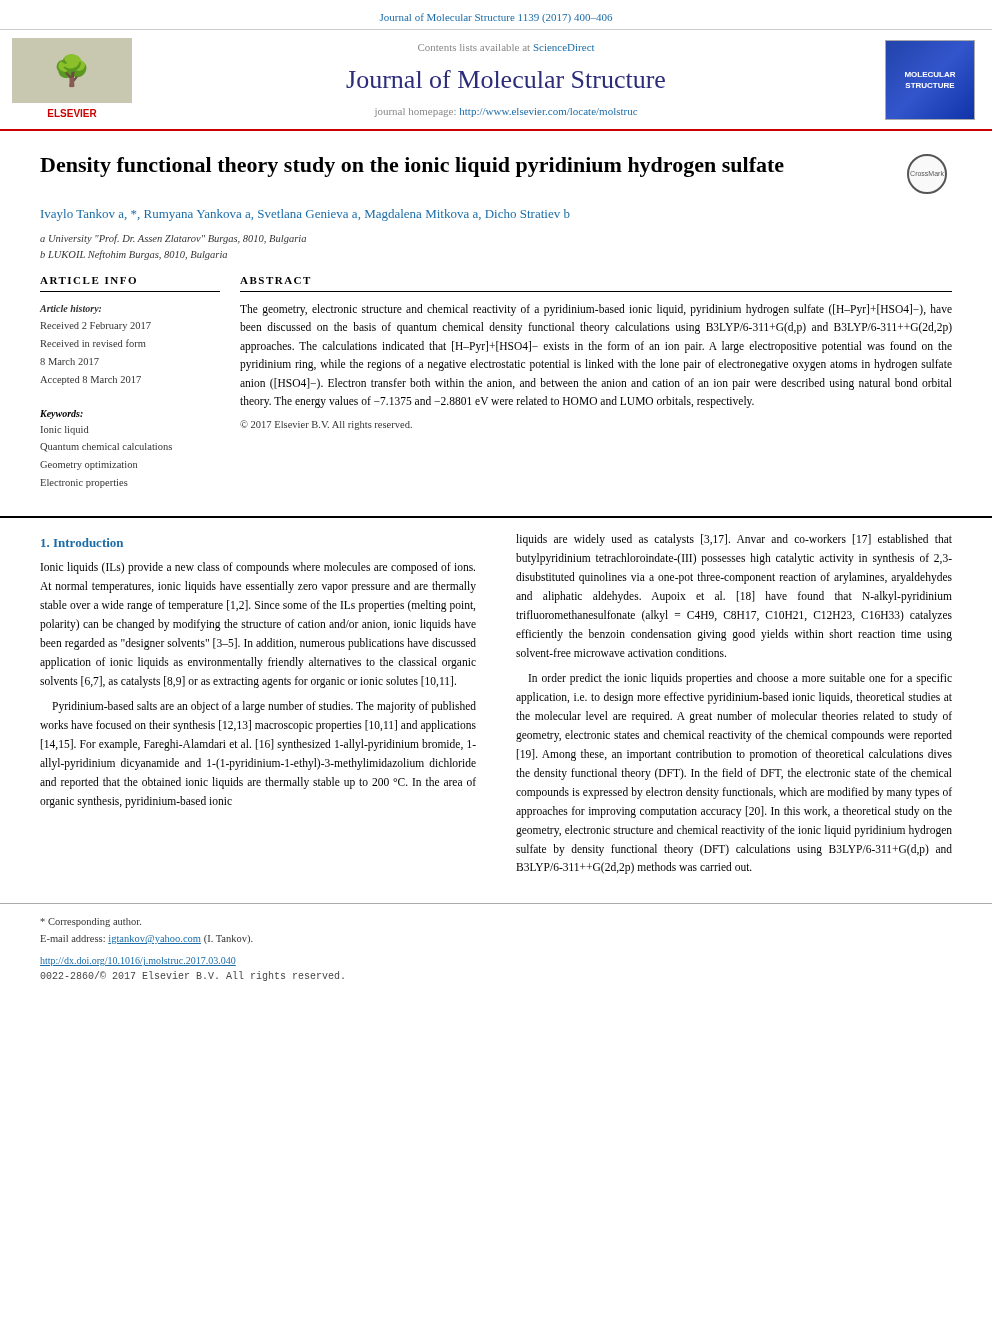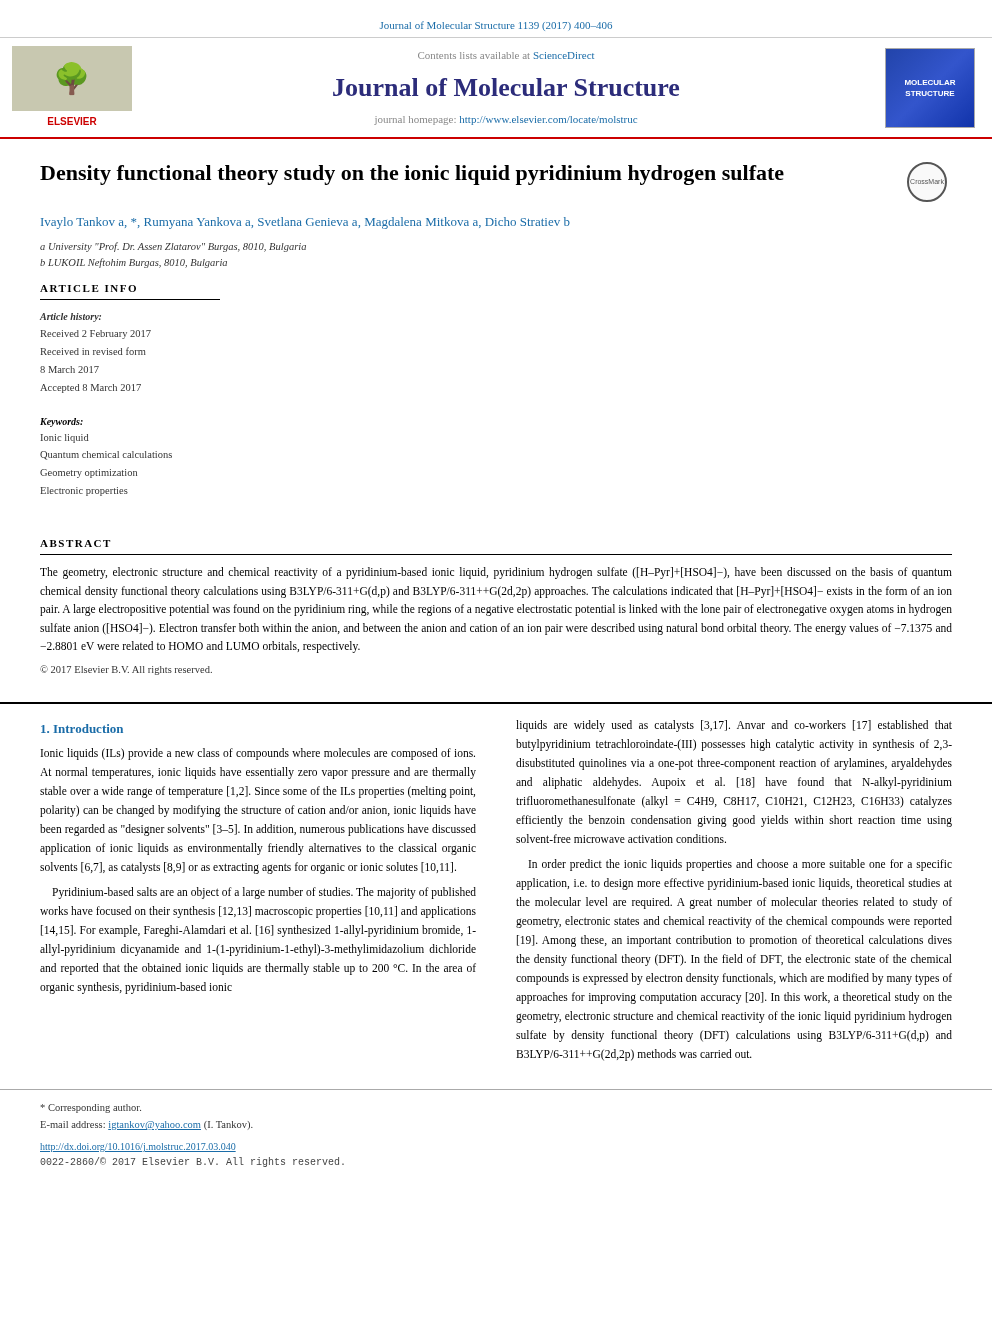--- a/index.html
+++ b/index.html
@@ -7,21 +7,21 @@
       font-family: 'Times New Roman', Times, serif;
       background: #fff;
       color: #000;
       width: 992px;
       min-height: 1323px;
       font-size: 13px;
       line-height: 1.4;
     }
     .top-bar {
       text-align: center;
-      padding: 18px 0 4px;
+      padding: 10px 0 4px;
       font-size: 11px;
       color: #1a6ca8;
       border-bottom: 1px solid #ccc;
     }
     .header-section {
       display: flex;
       align-items: stretch;
       border-bottom: 2px solid #c00;
       padding: 8px 12px 8px 12px;
       gap: 10px;
@@ -54,21 +54,21 @@
       font-size: 11px;
       color: #888;
       margin-bottom: 2px;
     }
     .sciencedirect-link a {
       color: #1a6ca8;
       text-decoration: none;
     }
     .journal-title {
       font-size: 26px;
-      font-weight: bold;
+      font-weight: normal;
       color: #2c2c7a;
       font-family: 'Times New Roman', serif;
       margin: 4px 0;
     }
     .journal-homepage {
       font-size: 11px;
       color: #888;
       margin-top: 2px;
     }
     .journal-homepage a {
@@ -143,23 +143,22 @@
     }
     .affiliations {
       font-size: 10.5px;
       color: #333;
       margin-bottom: 10px;
       line-height: 1.5;
       font-style: italic;
     }
     .two-col {
       display: flex;
-      gap: 36px;
+      gap: 20px;
       margin-top: 10px;
-      flex-direction: column;
     }
     .left-col {
       width: 180px;
       flex-shrink: 0;
     }
     .right-col {
       flex: 1;
     }
     .section-header {
       font-size: 11px;

